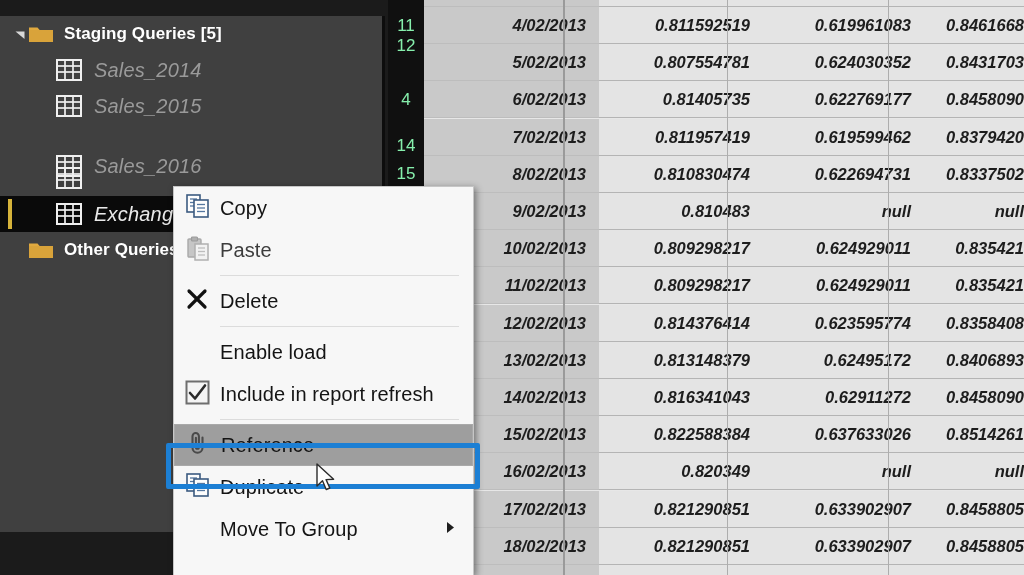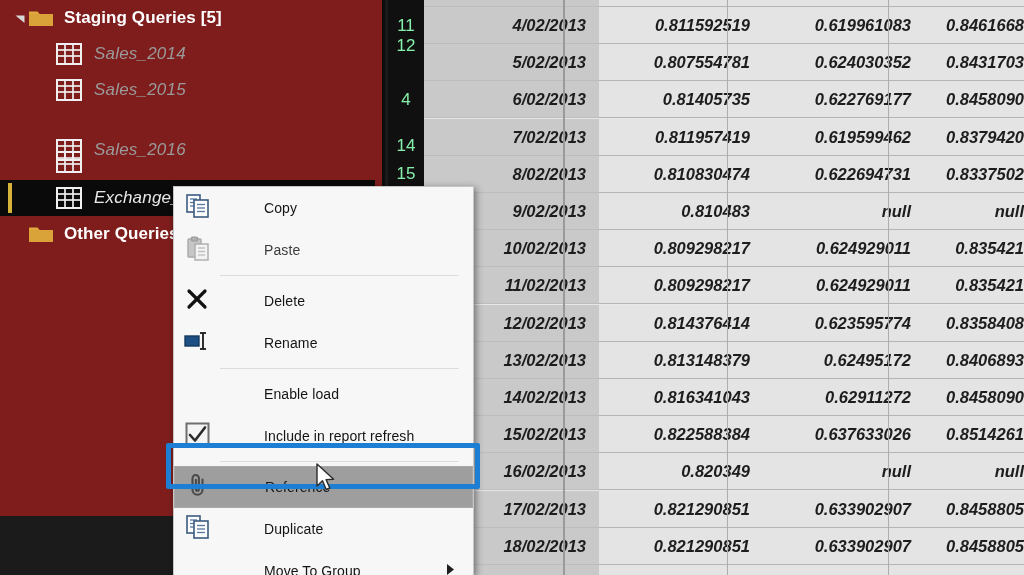--- a/index.html
+++ b/index.html
@@ -13,24 +13,24 @@
     height: 575px;
     overflow: hidden;
     font-family: "Liberation Sans", sans-serif;
     background: #1b1b1b;
     user-select: none;
   }
 
   
   #queries-pane {
     position: absolute;
-    left: 0; top: 0;
+    left: 0; top: 16px;
     width: 385px;
     height: 516px;
-    background: #7f1d1d;
+    background: #404040;
     overflow: hidden;
   }
   #queries-pane .pane-edge {
     position: absolute;
     right: 0; top: 0;
     width: 3px; height: 575px;
     background: #0d0d0d;
   }
   .tree-row {
     position: absolute;
@@ -69,21 +69,21 @@
     flex: none;
   }
   .group-label {
     color: #ffffff;
     font-size: 17px;
     font-weight: bold;
     letter-spacing: .1px;
   }
   .query-label {
     color: #9a9a9a;
-    font-size: 17px;
+    font-size: 20px;
     font-style: italic;
     letter-spacing: .2px;
   }
   .query-label.active {
     color: #e9e9e9;
   }
 
   
   #data-grid {
     position: absolute;
@@ -197,24 +197,23 @@
     border: 1px solid #a9a9a9;
   }
   .mi-icon {
     width: 46px;
     display: flex;
     align-items: center;
     justify-content: center;
     flex: none;
   }
   .mi-label {
-    font-size: 14px;
+    font-size: 20px;
     color: #141414;
     letter-spacing: .1px;
-    margin-left: 44px;
   }
   .mi-label.dim { color: #3c3c3c; }
   .mi-arrow {
     position: absolute;
     right: 18px;
     top: 50%;
     transform: translateY(-50%);
   }
   .menu-sep {
     height: 1px;
@@ -515,31 +514,20 @@
       <div class="menu-sep"></div>
       <div class="menu-item">
         <span class="mi-icon">
           <span><svg width="22" height="22" viewBox="0 0 22 22">
               <line x1="3" y1="3" x2="19" y2="19" stroke="#111" stroke-width="3.2" stroke-linecap="round"></line>
               <line x1="19" y1="3" x2="3" y2="19" stroke="#111" stroke-width="3.2" stroke-linecap="round"></line>
             </svg></span>
         </span>
         <span class="mi-label">Delete</span>
       </div>
-      <div class="menu-item">
-        <span class="mi-icon">
-          <span><svg width="26" height="20" viewBox="0 0 26 20">
-              <rect x="1" y="5" width="14" height="10" fill="#1d4f85" stroke="#17395f" stroke-width="1.4"></rect>
-              <line x1="19" y1="2" x2="19" y2="18" stroke="#1a1a1a" stroke-width="1.8"></line>
-              <line x1="16" y1="2" x2="22" y2="2" stroke="#1a1a1a" stroke-width="1.8"></line>
-              <line x1="16" y1="18" x2="22" y2="18" stroke="#1a1a1a" stroke-width="1.8"></line>
-            </svg></span>
-        </span>
-        <span class="mi-label">Rename</span>
-      </div>
       <div class="menu-sep"></div>
       <div class="menu-item">
         <span class="mi-icon"></span>
         <span class="mi-label">Enable load</span>
       </div>
       <div class="menu-item">
         <span class="mi-icon">
           <span><svg width="25" height="25" viewBox="0 0 25 25">
               <rect x="1.5" y="1.5" width="22" height="22" fill="#f4f4f4" stroke="#6e6e6e" stroke-width="2"></rect>
               <path d="M5,13 L10,18.5 L20,5.5" fill="none" stroke="#2a2a2a" stroke-width="2.6" stroke-linecap="round" stroke-linejoin="round"></path>

